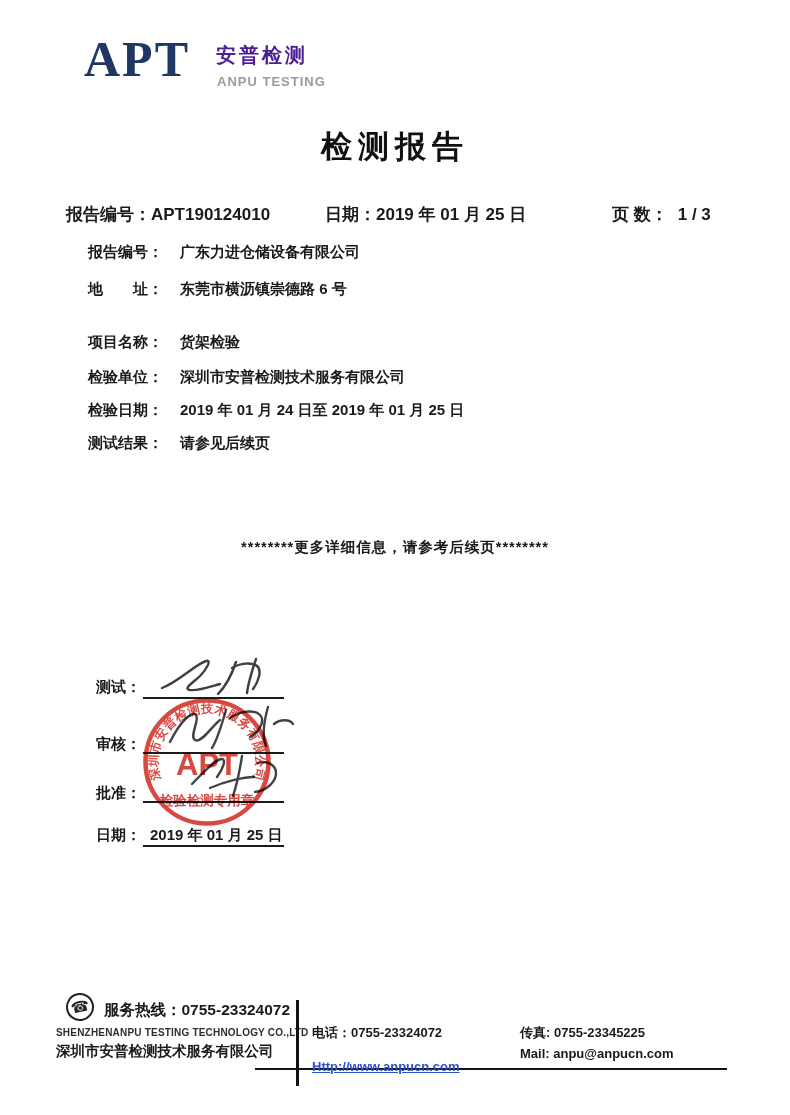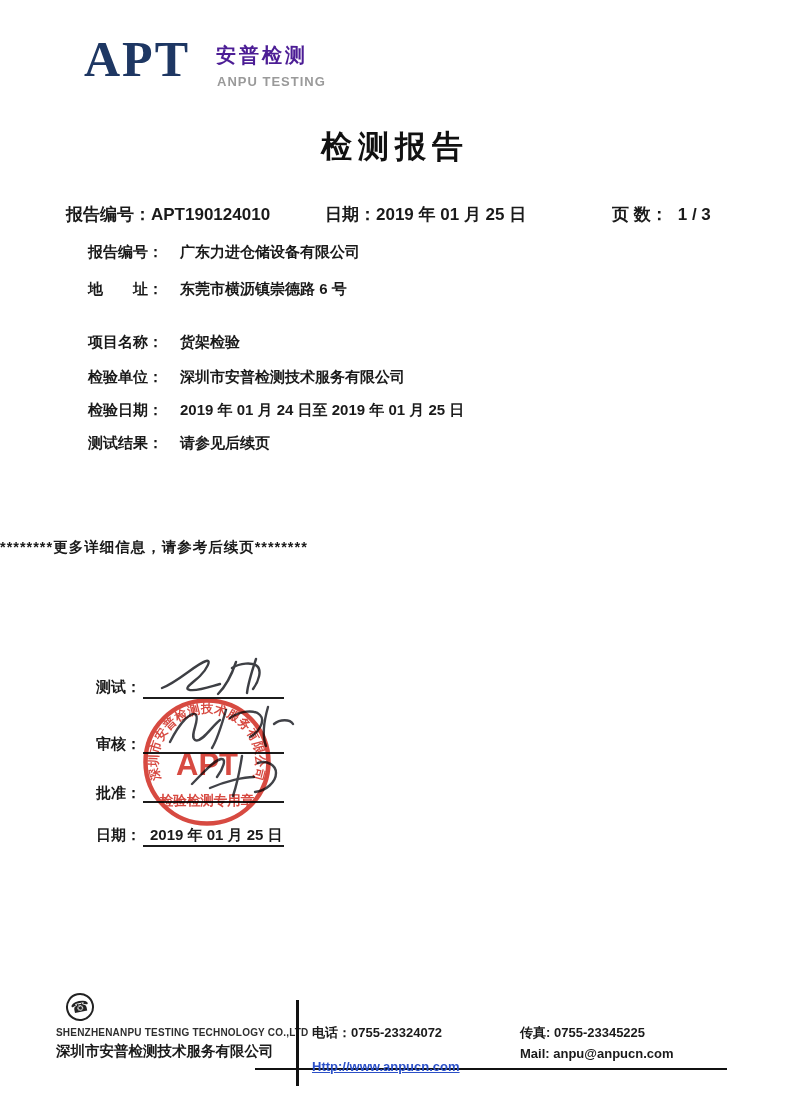--- a/index.html
+++ b/index.html
@@ -21,21 +21,21 @@
   .meta { top:203px; font-size:17px; font-weight:700; white-space:nowrap; }
   .meta-no   { left:66px; }
   .meta-date { left:325px; }
   .meta-pg   { left:612px; }
   .meta .gap { display:inline-block; width:10px; }
 
   
   .frow { position:absolute; left:88px; font-size:15px; font-weight:700; white-space:nowrap; }
   .frow .val { position:absolute; left:92px; white-space:nowrap; }
 
-  .note { left:0; top:538px; width:790px; font-size:14.5px; font-weight:700; letter-spacing:1px; }
+  .note { left:0; top:538px; width:790px; text-align:center; font-size:14.5px; font-weight:700; letter-spacing:1px; }
 
   
   .siglab { left:96px; font-size:15px; font-weight:700; }
   .sigline { left:143px; width:141px; height:2px; background:#1c1c1c; z-index:1; }
   .sigdate { left:150px; top:826px; font-size:15px; font-weight:700; white-space:nowrap; z-index:4; }
 
   .stamp { left:141px; top:696px; z-index:2; mix-blend-mode:multiply; opacity:.92; }
   .handsig { z-index:3; mix-blend-mode:multiply; opacity:.88; }
 
   
@@ -142,20 +142,21 @@
       <path id="stamp-arc" d="M 20,84 A 49.4,49.4 0 1 1 112,84" fill="none"></path>
     </defs>
     <text font-size="12.3" font-weight="bold" fill="#d43a31" letter-spacing="0.4" font-family="Liberation Sans, DejaVu Sans, sans-serif">
       <textPath href="#stamp-arc" startOffset="1">深圳市安普检测技术服务有限公司</textPath>
     </text>
     <text x="66" y="79" text-anchor="middle" font-size="31" font-weight="bold" fill="#d43a31" font-family="Liberation Sans, DejaVu Sans, sans-serif">APT</text>
     <text x="66" y="109" text-anchor="middle" font-size="13.5" font-weight="bold" fill="#d43a31" font-family="Liberation Sans, DejaVu Sans, sans-serif">检验检测专用章</text>
   </svg>
 
   <div class="abs phone-badge">☎</div>
+  <div class="abs ft hotline"><span>服务热线：</span><span>0755-23324072</span></div>
   <div class="abs ft co-en">SHENZHENANPU TESTING TECHNOLOGY CO.,LTD</div>
   <div class="abs ft co-cn">深圳市安普检测技术服务有限公司</div>
 
   <div class="abs vline"></div>
   <div class="abs hline"></div>
 
   <div class="abs ft fr2a"><span>电话：</span><span>0755-23324072</span></div>
   <div class="abs ft fr2b"><span>传真:</span> <span>0755-23345225</span></div>
   <a class="abs ft fr3a nw">Http://www.anpucn.com</a>
   <div class="abs ft fr3b"><span>Mail:</span> <span>anpu@anpucn.com</span></div>

